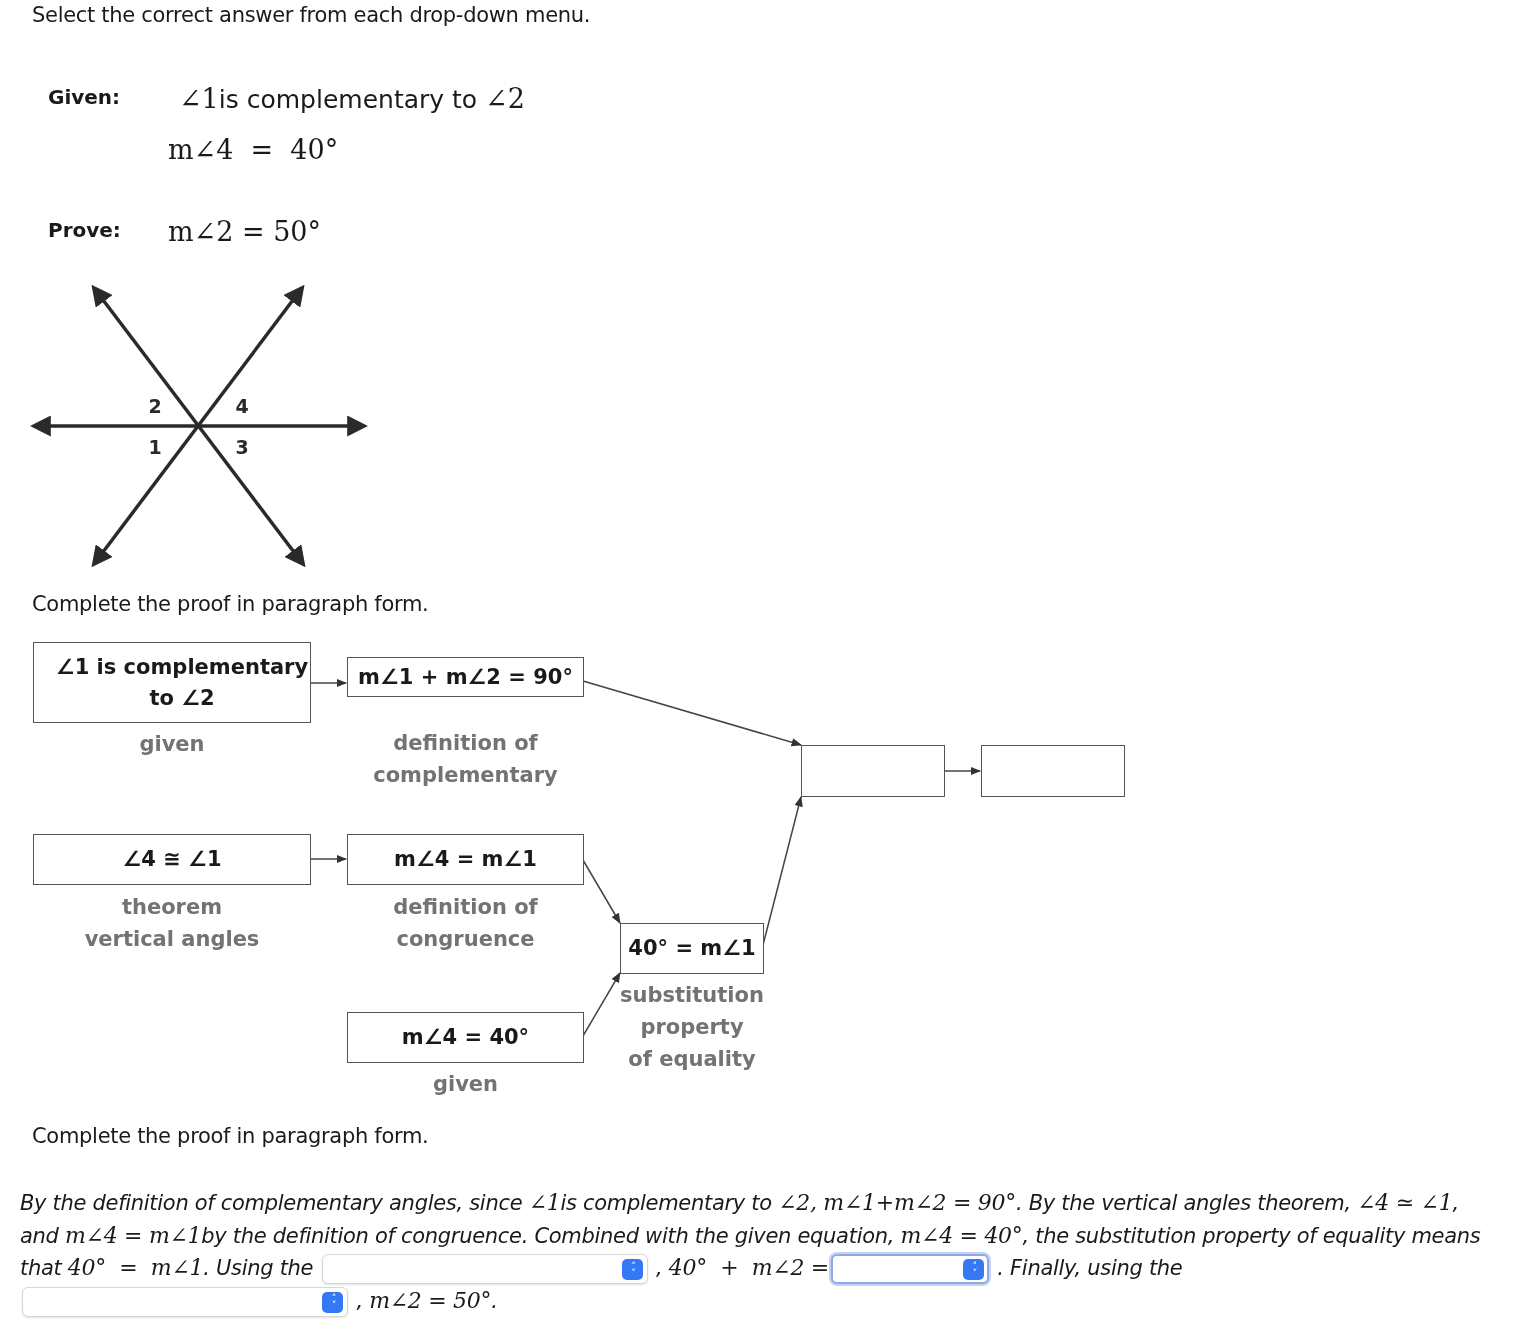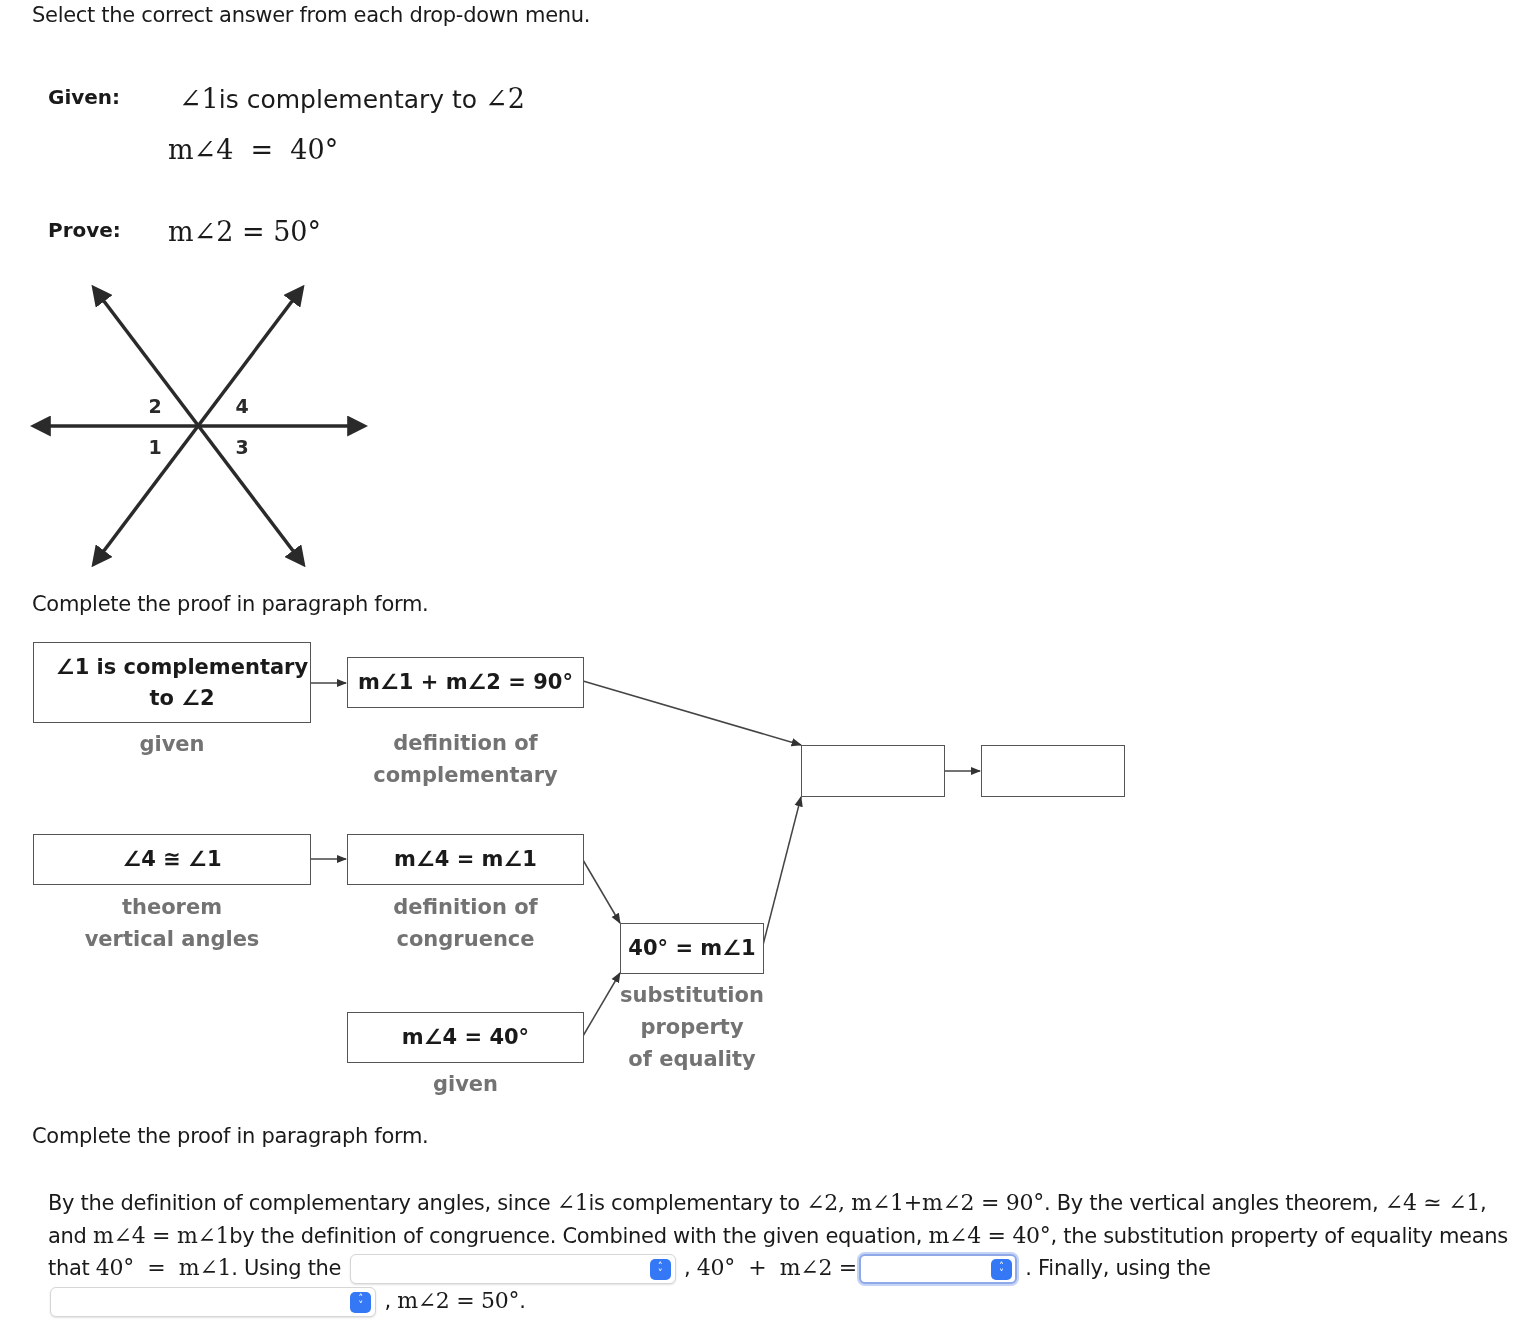--- a/index.html
+++ b/index.html
@@ -10,21 +10,21 @@
   .serif { font-family:"DejaVu Serif", "Liberation Serif", serif; }
   .instr { left:32px; top:3px; font-size:21px; letter-spacing:-0.3px; }
   .label { font-size:20px; font-weight:bold; left:48px; }
   .math { font-size:27px; }
   .fbox { position:absolute; border:1.5px solid #555; background:#fff; box-sizing:border-box;
           display:flex; align-items:center; justify-content:center; text-align:center;
           font-family:"DejaVu Sans", "Liberation Sans", sans-serif; font-weight:bold; font-size:21px;
           line-height:31px; color:#1a1a1a; }
   .freason { position:absolute; text-align:center; font-weight:bold; font-size:21px; line-height:32px;
              font-family:"DejaVu Sans", "Liberation Sans", sans-serif; color:#737373; }
-  .para { left:48px; top:1187px; width:1470px; font-size:21px; line-height:32.5px; letter-spacing:-0.3px; }
+  .para { left:20px; top:1187px; width:1470px; font-size:21px; line-height:32.5px; letter-spacing:-0.3px;font-style:italic; }
   .para .m { font-family:"DejaVu Serif", "Liberation Serif", serif; font-size:22px; }
   .dd { display:inline-block; vertical-align:middle; position:relative; height:30px; box-sizing:border-box;
         border:1px solid #d6d6d6; border-radius:6px; background:#fff; box-shadow:0 1px 2px rgba(0,0,0,0.12);
         margin:0 2px; cursor:pointer; }
   .dd.focus { border:2px solid #8fa8e8; box-shadow:0 0 0 2px #c5d3f5; }
   .dd .btn { position:absolute; right:4px; top:4px; width:21px; height:21px; border-radius:5px;
              background:#3478f6; color:#fff; display:flex; align-items:center; justify-content:center;
              font-size:10px; line-height:8px; flex-direction:column; }
   .dd.focus .btn { top:3px; right:3px; }
   .dd .btn span { display:block; height:7px; line-height:7px; }
@@ -74,21 +74,21 @@
   <line x1="763" y1="945" x2="801" y2="797" stroke="#444" stroke-width="1.5" marker-end="url(#fa)"></line>
   <line x1="944" y1="771" x2="980" y2="771" stroke="#444" stroke-width="1.5" marker-end="url(#fa)"></line>
 </svg>
 
 <div class="fbox" style="left:33px; top:642px; width:278px; height:81px; flex-direction:column; line-height:31px;padding-left:20px;">
   <span>∠1 is complementary</span>
   <span>to ∠2</span>
 </div>
 <div class="freason" style="left:33px; top:728px; width:278px;">given</div>
 
-<div class="fbox" style="left:347px; top:657px; width:237px; height:51px;">m∠1 + m∠2 = 90°</div>
+<div class="fbox" style="left:347px; top:657px; width:237px; height:40px;">m∠1 + m∠2 = 90°</div>
 <div class="freason" style="left:347px; top:727px; width:237px;">
   <div>definition of</div>
   <div>complementary</div>
 </div>
 
 <div class="fbox" style="left:33px; top:834px; width:278px; height:51px;">∠4 ≅ ∠1</div>
 <div class="freason" style="left:33px; top:891px; width:278px;">
   <div>theorem</div>
   <div>vertical angles</div>
 </div>

